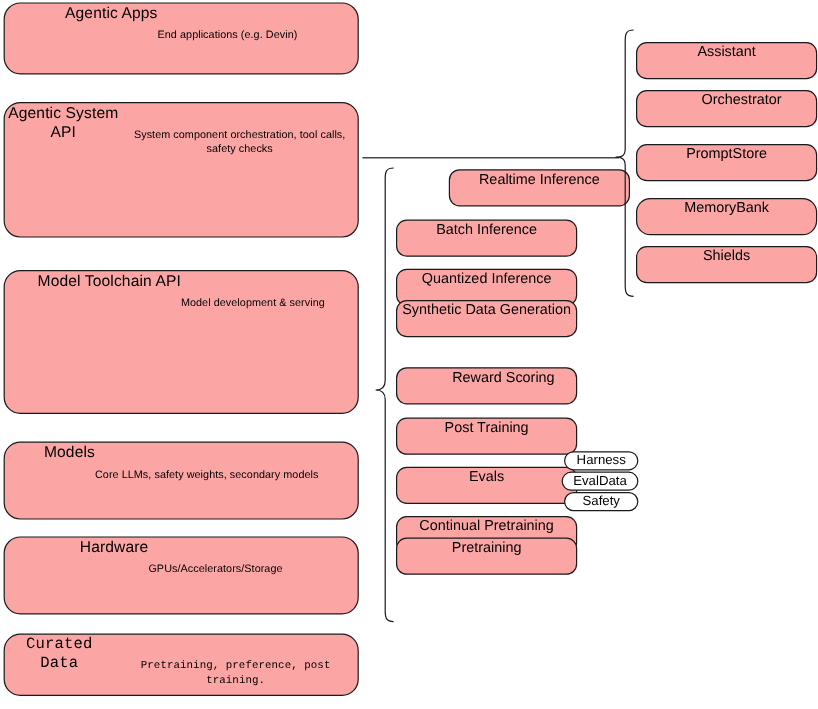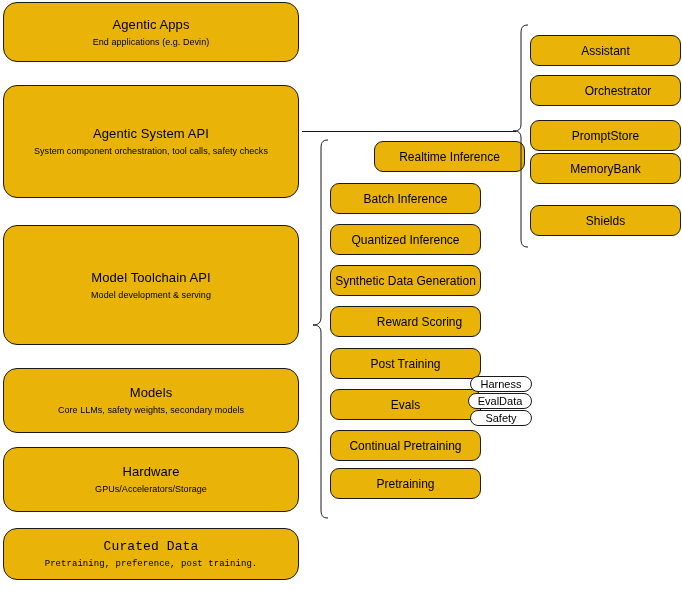--- a/index.html
+++ b/index.html
@@ -20,43 +20,43 @@
     left: 0; top: 0;
     width: 682px;
     height: 591px;
   }
 
   
   .node {
     position: absolute;
     box-sizing: border-box;
     border: 1px solid #1a1a1a;
-    background: #eab308;
+    background: #fca5a5;
     display: flex;
-    flex-direction: column;
-    align-items: center;
+    flex-direction: row;
+    align-items: flex-start;
     justify-content: center;
     text-align: center;
   }
 
   
   .layer {
     border-radius: 14px;
     left: 3px;
     width: 296px;
   }
   .layer .title {
     font-size: 13px;
     line-height: 16px;
     letter-spacing: 0.1px;
   }
   .layer .subtitle {
     font-size: 9px;
     line-height: 12px;
-    margin-top: 3px;
+    margin-top: 20px;
     letter-spacing: 0.05px;
   }
 
   
   .chip {
     border-radius: 9px;
     height: 31px;
     font-size: 12px;
     line-height: 14px;
   }
@@ -149,52 +149,52 @@
 
   <div class="node chip right" style="top:35px;">
     <span>Assistant</span>
   </div>
   <div class="node chip right" style="top:75px;padding-left:25px;">
     <span>Orchestrator</span>
   </div>
   <div class="node chip right" style="top:120px;">
     <span>PromptStore</span>
   </div>
-  <div class="node chip right" style="top:153px;">
+  <div class="node chip right" style="top:165px;border-radius:12px;">
     <span>MemoryBank</span>
   </div>
   <div class="node chip right" style="top:205px;">
     <span>Shields</span>
   </div>
 
   <div class="node chip mid" style="top:141px;margin-left:44px;">
     <span>Realtime Inference</span>
   </div>
   <div class="node chip mid" style="top:183px;">
     <span>Batch Inference</span>
   </div>
   <div class="node chip mid" style="top:224px;">
     <span>Quantized Inference</span>
   </div>
-  <div class="node chip mid" style="top:265px;">
+  <div class="node chip mid" style="top:250px;">
     <span>Synthetic Data Generation</span>
   </div>
   <div class="node chip mid" style="top:306px;padding-left:28px;">
     <span>Reward Scoring</span>
   </div>
   <div class="node chip mid" style="top:348px;">
     <span>Post Training</span>
   </div>
   <div class="node chip mid" style="top:389px;">
     <span>Evals</span>
   </div>
   <div class="node chip mid" style="top:430px;">
     <span>Continual Pretraining</span>
   </div>
-  <div class="node chip mid" style="top:468px;">
+  <div class="node chip mid" style="top:448px;">
     <span>Pretraining</span>
   </div>
 
   <div class="badge" style="top:376px;left:470px;width:62px;">
     <span>Harness</span>
   </div>
   <div class="badge" style="top:393px;left:468px;width:64px;">
     <span>EvalData</span>
   </div>
   <div class="badge" style="top:410px;left:470px;width:62px;">

